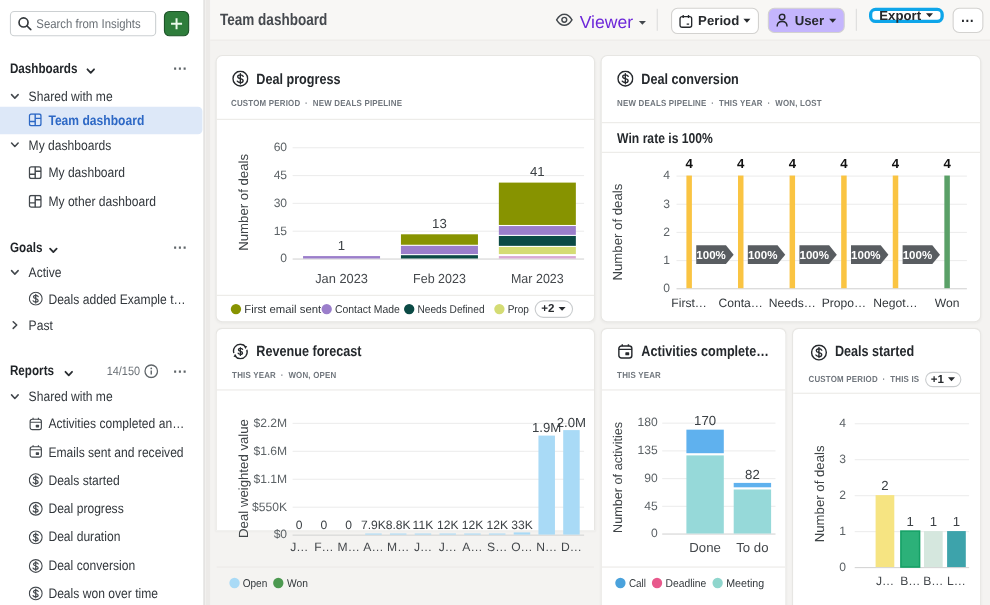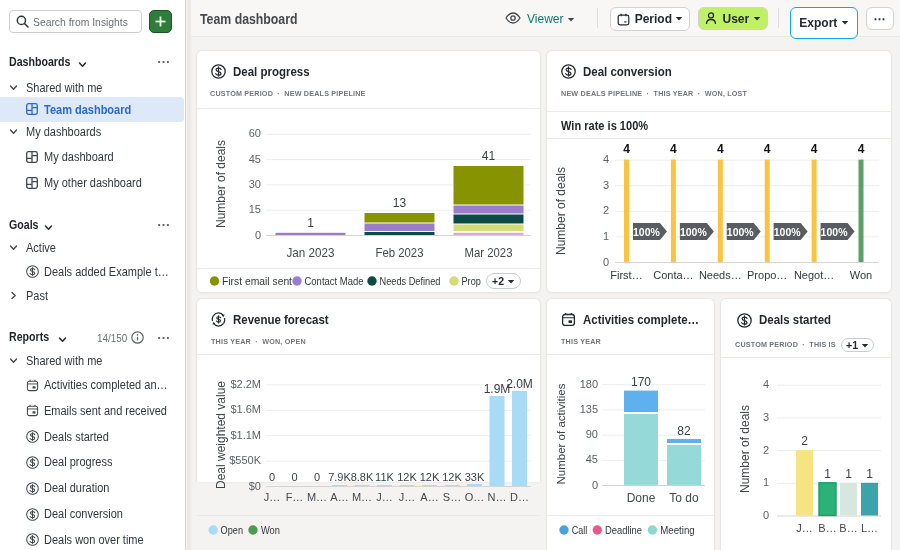--- a/index.html
+++ b/index.html
@@ -133,40 +133,40 @@
     <circle cx="7.5" cy="7.5" r="6.7" fill="none" stroke="#43484d" stroke-width="1.2"></circle>
     <path d="M7.5,2.9 V12.1 M10.1,5.4 C9.6,4.5 8.7,4.1 7.5,4.1 C6.1,4.1 5.1,4.75 5.1,5.8 C5.1,6.85 6.2,7.25 7.5,7.55 C8.9,7.85 10,8.3 10,9.4 C10,10.5 8.9,11.1 7.5,11.1 C6.2,11.1 5.2,10.6 4.7,9.75" fill="none" stroke="#43484d" stroke-width="1.25" stroke-linecap="round"></path>
   </svg>
 <div class="srow" style="left:44px;top:532.8px;">Deals won over time</div>
 <div class="abs" style="left:191px;top:0;width:709px;height:37px;background:#f8f7f5;border-bottom:1px solid #eceae7"></div>
 <div class="abs" style="left:200px;top:10px;font-size:15px;font-weight:bold;color:#45494e;transform:scaleX(.82);transform-origin:0 50%">Team dashboard</div>
 <svg width="16" height="12" viewBox="0 0 16 12" style="position:absolute;left:505px;top:12px" xmlns="http://www.w3.org/2000/svg">
     <path d="M1 6 C3.5 2 6 1 8 1 C10 1 12.5 2 15 6 C12.5 10 10 11 8 11 C6 11 3.5 10 1 6 Z" fill="none" stroke="#43484d" stroke-width="1.3"></path>
     <circle cx="8" cy="6" r="2.2" fill="none" stroke="#43484d" stroke-width="1.3"></circle>
   </svg>
-<div class="abs" style="left:527px;top:12px;font-size:12px;color:#0f766e">Viewer <svg width="8" height="6" viewBox="0 0 8 6" xmlns="http://www.w3.org/2000/svg" style="display:inline-block;vertical-align:middle">
+<div class="abs" style="left:527px;top:12px;font-size:16px;color:#6d28d9">Viewer <svg width="8" height="6" viewBox="0 0 8 6" xmlns="http://www.w3.org/2000/svg" style="display:inline-block;vertical-align:middle">
       <path d="M0.8 1 L4 4.6 L7.2 1 Z" fill="#43484d"></path>
     </svg></div>
 <div class="abs" style="left:597px;top:8px;width:1px;height:20px;background:#ddd"></div>
 <div style="position:absolute;background:#fff;border:1px solid #d3d2d0;border-radius:6px;height:24px;top:7px;font-size:12px;font-weight:bold;color:#26292d;display:flex;align-items:center;justify-content:center;left:610px;width:80px"><svg width="13" height="13" viewBox="0 0 14 14" style="margin-right:5px" xmlns="http://www.w3.org/2000/svg">
       <rect x="1.3" y="2.3" width="11.4" height="10.4" rx="2" fill="none" stroke="#26292d" stroke-width="1.3"></rect>
       <line x1="4.4" y1="0.8" x2="4.4" y2="3.6" stroke="#26292d" stroke-width="1.3"></line>
       <line x1="9.6" y1="0.8" x2="9.6" y2="3.6" stroke="#26292d" stroke-width="1.3"></line>
       <line x1="7.8" y1="9.6" x2="10.2" y2="9.6" stroke="#26292d" stroke-width="1.3"></line>
     </svg>Period&nbsp;<svg width="8" height="6" viewBox="0 0 8 6" xmlns="http://www.w3.org/2000/svg" style="display:inline-block;vertical-align:middle">
       <path d="M0.8 1 L4 4.6 L7.2 1 Z" fill="#26292d"></path>
     </svg></div>
-<div style="position:absolute;background:#bef264;border:1px solid #d3d2d0;border-radius:6px;height:23px;top:7px;font-size:12px;font-weight:bold;color:#26292d;display:flex;align-items:center;justify-content:center;left:698px;width:70px"><svg width="12" height="13" viewBox="0 0 12 13" style="margin-right:5px" xmlns="http://www.w3.org/2000/svg">
+<div style="position:absolute;background:#c4b5fd;border:1px solid #d3d2d0;border-radius:6px;height:23px;top:7px;font-size:12px;font-weight:bold;color:#26292d;display:flex;align-items:center;justify-content:center;left:698px;width:70px"><svg width="12" height="13" viewBox="0 0 12 13" style="margin-right:5px" xmlns="http://www.w3.org/2000/svg">
       <circle cx="6" cy="3.4" r="2.5" fill="none" stroke="#26292d" stroke-width="1.3"></circle>
       <path d="M1.5 12 C1.5 9 3.5 7.5 6 7.5 C8.5 7.5 10.5 9 10.5 12" fill="none" stroke="#26292d" stroke-width="1.3"></path>
     </svg>User&nbsp;<svg width="8" height="6" viewBox="0 0 8 6" xmlns="http://www.w3.org/2000/svg" style="display:inline-block;vertical-align:middle">
       <path d="M0.8 1 L4 4.6 L7.2 1 Z" fill="#26292d"></path>
     </svg></div>
 <div class="abs" style="left:778px;top:8px;width:1px;height:20px;background:#ddd"></div>
-<div style="position:absolute;background:#fff;border:1px solid #0ea5e9;border-radius:6px;height:32px;top:7px;font-size:12px;font-weight:bold;color:#26292d;display:flex;align-items:center;justify-content:center;left:790px;width:68px">Export&nbsp;<svg width="8" height="6" viewBox="0 0 8 6" xmlns="http://www.w3.org/2000/svg" style="display:inline-block;vertical-align:middle">
+<div style="position:absolute;background:#fff;border:3px solid #0ea5e9;border-radius:6px;height:14px;top:7px;font-size:12px;font-weight:bold;color:#26292d;display:flex;align-items:center;justify-content:center;left:790px;width:68px">Export&nbsp;<svg width="8" height="6" viewBox="0 0 8 6" xmlns="http://www.w3.org/2000/svg" style="display:inline-block;vertical-align:middle">
       <path d="M0.8 1 L4 4.6 L7.2 1 Z" fill="#26292d"></path>
     </svg></div>
 <div style="position:absolute;background:#fff;border:1px solid #d3d2d0;border-radius:6px;height:23px;top:7px;font-size:12px;font-weight:bold;color:#26292d;display:flex;align-items:center;justify-content:center;left:866px;width:28px;font-weight:bold;letter-spacing:1px">⋯</div>
 <div class="card" style="left:196px;top:50px;width:345px;height:243px">
 <svg width="15" height="15" viewBox="0 0 15 15" style="position:absolute;left:13.5px;top:13px" xmlns="http://www.w3.org/2000/svg">
       <circle cx="7.5" cy="7.5" r="6.7" fill="none" stroke="#26292d" stroke-width="1.3"></circle>
       <path d="M7.5,2.9 V12.1 M10.1,5.4 C9.6,4.5 8.7,4.1 7.5,4.1 C6.1,4.1 5.1,4.75 5.1,5.8 C5.1,6.85 6.2,7.25 7.5,7.55 C8.9,7.85 10,8.3 10,9.4 C10,10.5 8.9,11.1 7.5,11.1 C6.2,11.1 5.2,10.6 4.7,9.75" fill="none" stroke="#26292d" stroke-width="1.25" stroke-linecap="round"></path>
     </svg>
 <div class="ctitle" style="left:36px;top:13px">Deal progress</div>
 <div class="caps" style="left:13px;top:38px">CUSTOM PERIOD&nbsp;&nbsp;·&nbsp;&nbsp;NEW DEALS PIPELINE</div>

